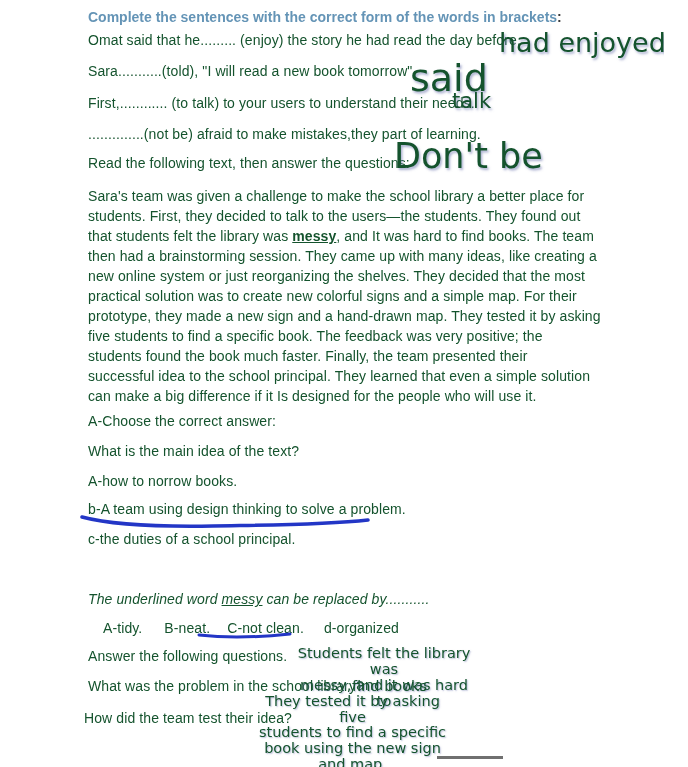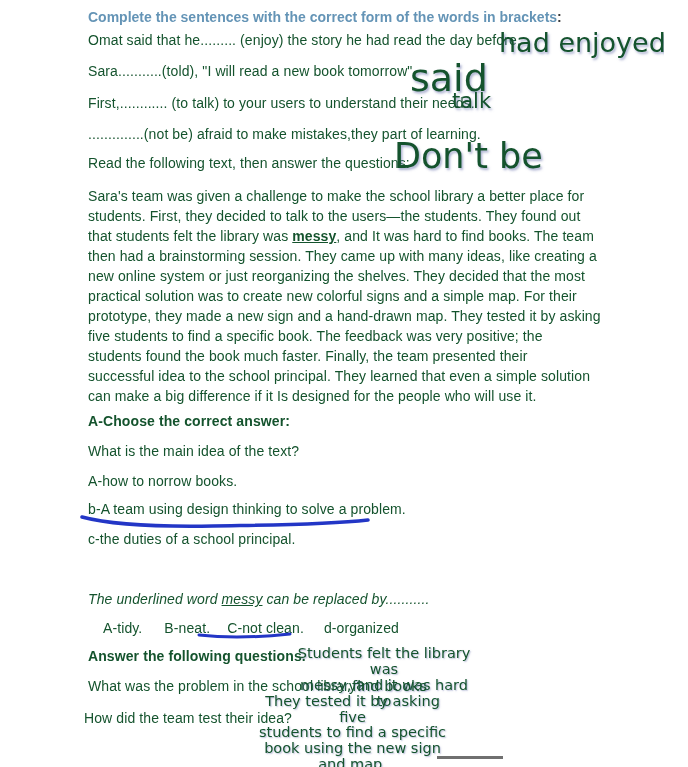--- a/index.html
+++ b/index.html
@@ -5,21 +5,21 @@
   html,body{margin:0;padding:0;}
   .page{
     position:relative;
     width:664px;height:767px;
     background:#ffffff;
     font-family:"Liberation Sans",sans-serif;
     overflow:hidden;
   }
   .abs{position:absolute;white-space:nowrap;}
   .body-text{font-size:14px;color:#14532d;letter-spacing:.1px;}
-  .bold{font-weight:bold;}
+  .bold{font-weight:normal;}
   .heading{font-size:14px;font-weight:bold;color:#6494b6;}
   .heading .colon{color:#3a3a3a;}
   .passage{line-height:20px;}
   .messy-bold{font-weight:bold;text-decoration:underline;}
   .messy-underline{text-decoration:underline;}
   .ink{
     font-family:"DejaVu Sans",sans-serif;
     color:#14532d;
     text-shadow:1.5px 2px 2.5px rgba(100,110,170,.55);
   }

